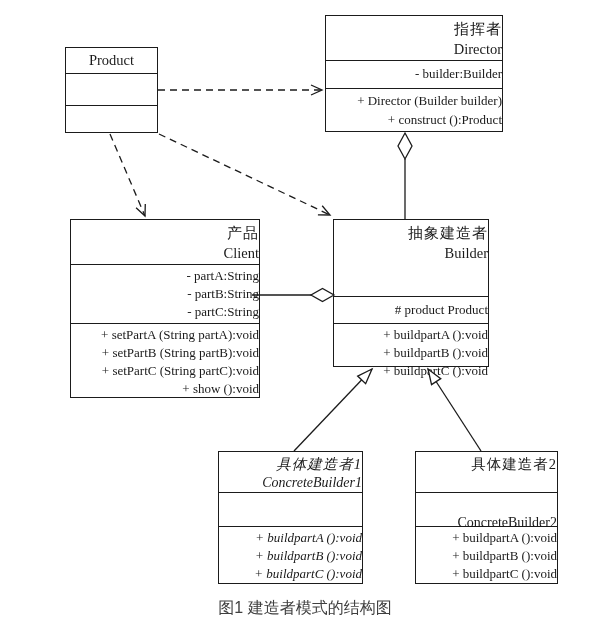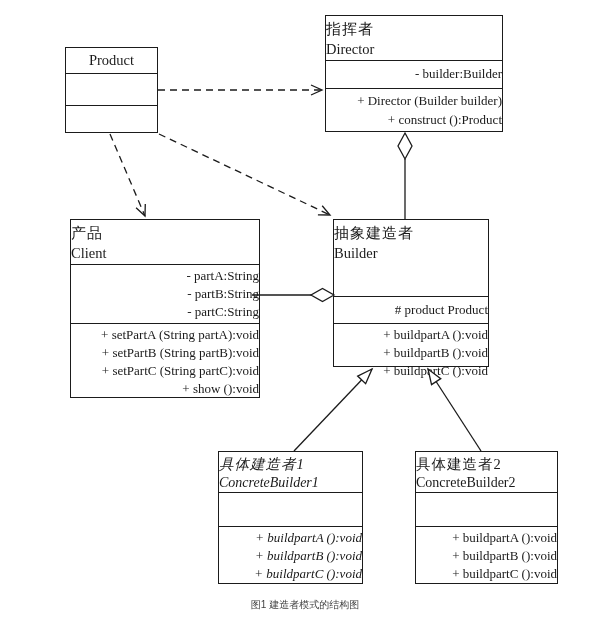--- a/index.html
+++ b/index.html
@@ -1,27 +1,27 @@
 <!DOCTYPE html>
 <html><head>
 <meta charset="utf-8">
 <style>
   html,body{margin:0;padding:0;background:#ffffff;}
   #canvas{position:relative;width:610px;height:625px;background:#ffffff;overflow:hidden;
           font-family:"Liberation Serif","DejaVu Serif",serif;color:#1a1a1a;}
   .uml-class{position:absolute;border:1.5px solid #1b1b1b;background:#ffffff;box-sizing:border-box;}
-  .c-title{text-align:left;box-sizing:border-box;}
+  .c-title{text-align:right;box-sizing:border-box;}
   .c-zh{font-size:15px;line-height:21px;padding-top:3px;letter-spacing:1px;}
   .c-en{font-size:14.5px;line-height:19px;}
   .c-sec{border-top:1.5px solid #1b1b1b;box-sizing:border-box;padding:2px 0 0 6px;}
   .m-line{font-size:13px;line-height:18px;white-space:nowrap;text-align:right;}
   .client-title{font-size:14.5px;line-height:24px;text-align:center;}
   #edges{position:absolute;left:0;top:0;pointer-events:none;}
   #caption{position:absolute;left:0;top:598px;width:610px;text-align:center;
-           font-family:"Liberation Sans","DejaVu Sans",sans-serif;font-size:10px;color:#3f3f3f;}
+           font-family:"Liberation Sans","DejaVu Sans",sans-serif;font-size:16px;color:#3f3f3f;}
 </style>
 </head>
 <body>
 
 <div id="canvas">
 
   <div class="uml-class" style="left:65px;top:47px;width:93px;height:86px;">
     <div class="c-title client-title" style="height:24.5px;">Product</div>
     <div class="c-sec" style="height:32px;"></div>
     <div class="c-sec" style="height:26.5px;"></div>
@@ -83,21 +83,21 @@
     <div class="c-sec" style="height:56.5px;">
       <div class="m-line">+ buildpartA ():void</div>
       <div class="m-line">+ buildpartB ():void</div>
       <div class="m-line">+ buildpartC ():void</div>
     </div>
   </div>
 
   <div class="uml-class" style="left:415px;top:451px;width:143px;height:133px;">
     <div class="c-title" style="height:39.5px;">
       <div class="c-zh" style="font-size:14.5px;line-height:20px;padding-top:2px;">具体建造者2</div>
-      <div class="c-en" style="font-size:14px;line-height:17px;">ConcreteBuilder2</div>
+      <div class="c-en" style="font-size:14px;line-height:17px;margin-top:40px;">ConcreteBuilder2</div>
     </div>
     <div class="c-sec" style="height:34px;"></div>
     <div class="c-sec" style="height:56.5px;">
       <div class="m-line">+ buildpartA ():void</div>
       <div class="m-line">+ buildpartB ():void</div>
       <div class="m-line">+ buildpartC ():void</div>
     </div>
   </div>
 
   <svg id="edges" width="610" height="625" viewBox="0 0 610 625">

